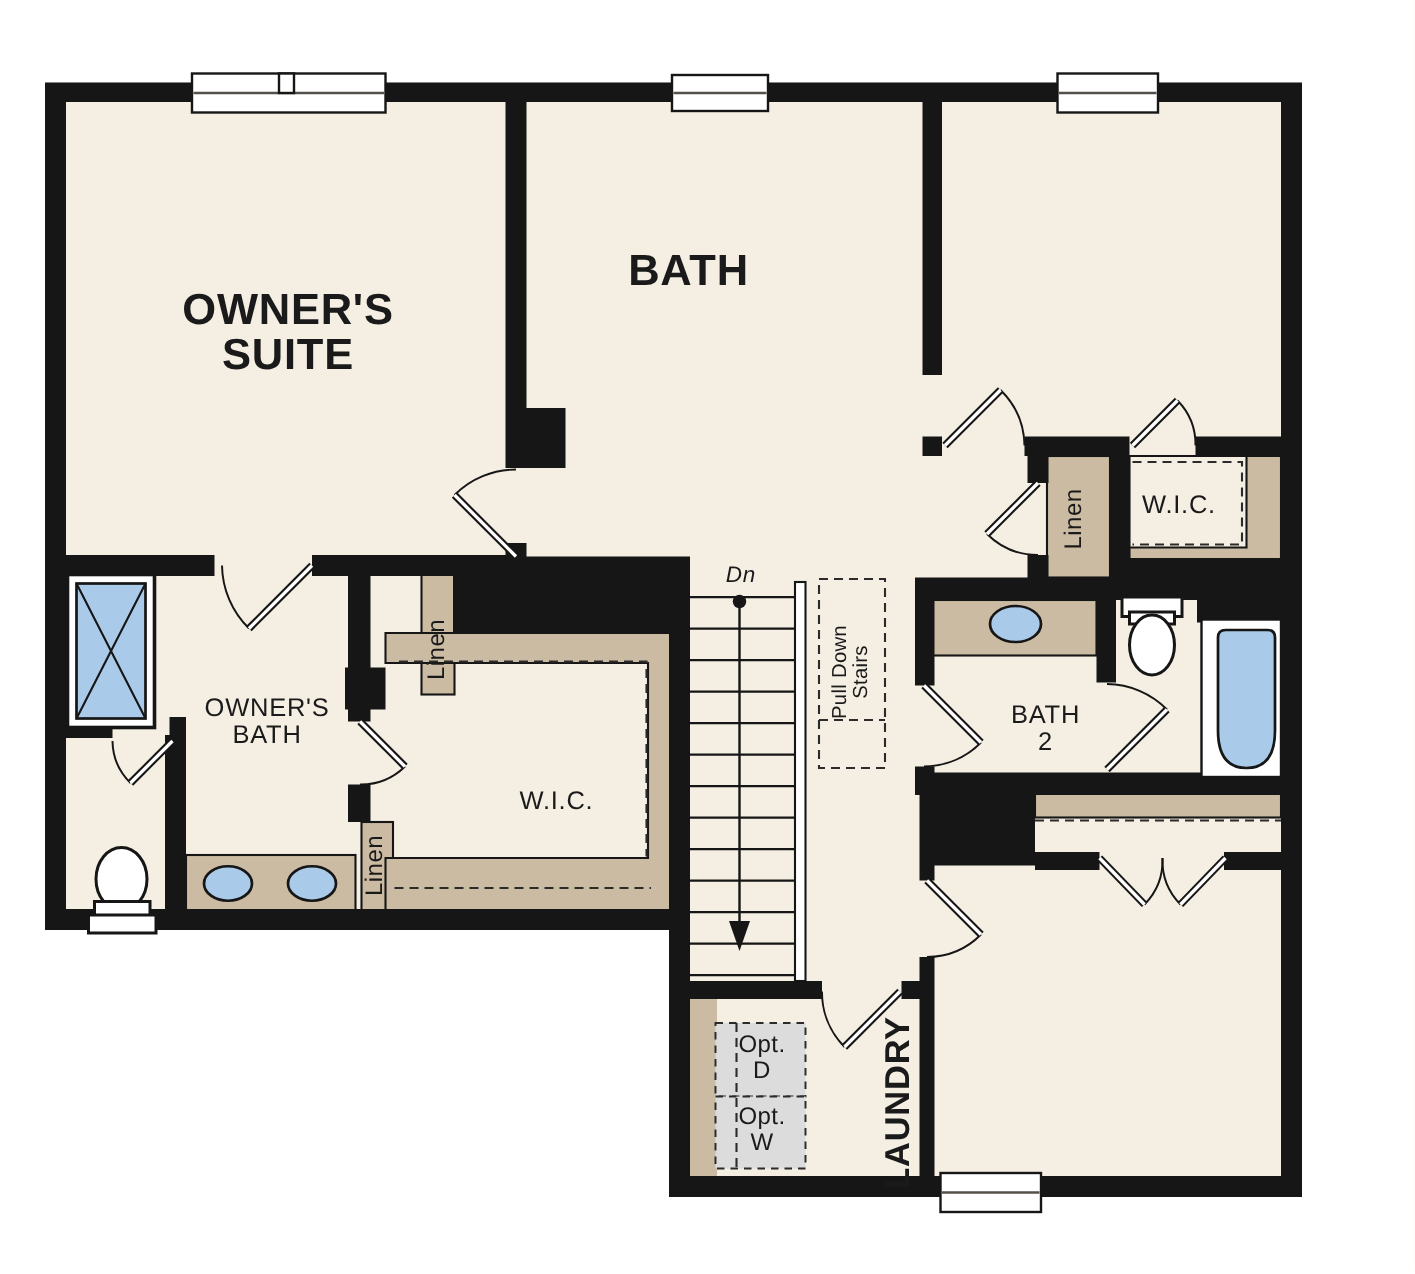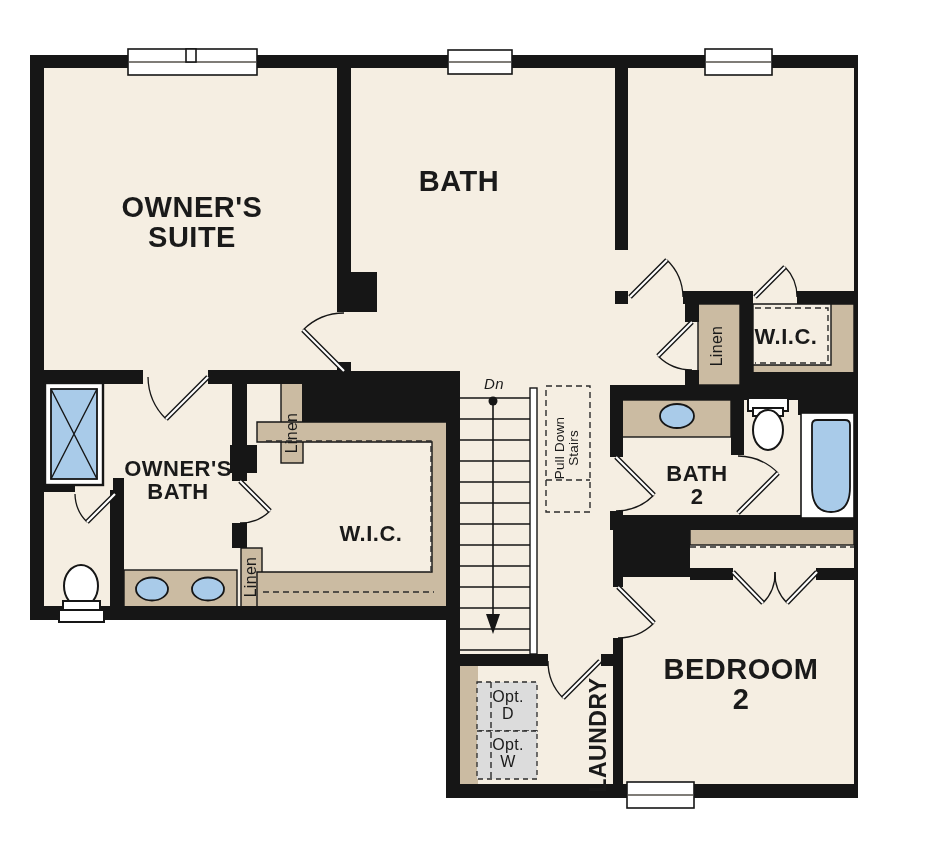--- a/index.html
+++ b/index.html
@@ -1,22 +1,21 @@
 <!DOCTYPE html>
 <html style="--background: #ffffff; --floor: #f5eee2; --cabinet-tan: #cbbba2; --wall: #161616; --fixture-blue: #a9cbe9; --optional-gray: #dcdcdc;"><head>
 <meta charset="utf-8">
 <style>
   html,body{margin:0;padding:0;background:#ffffff;}
   #plan-canvas{
     position:relative;
-    width:840px;height:849px;
+    width:943px;height:849px;
     background:var(--background,#fff);
     font-family:"Liberation Sans", sans-serif;
     overflow:hidden;
-    padding-left:18px;
   }
   #plan-svg{position:absolute;left:0;top:0;}
   .floor{fill:var(--floor,#f5eee2);}
   .wall{fill:var(--wall,#161616);}
   .tan{fill:var(--cabinet-tan,#cbbba2);stroke:#161616;stroke-width:1.4;}
   .tan-noline{fill:var(--cabinet-tan,#cbbba2);stroke:none;}
   .white-fix{fill:#ffffff;stroke:#161616;stroke-width:2;}
   .blue-fix{fill:var(--fixture-blue,#a9cbe9);stroke:#161616;stroke-width:1.8;}
   .win{fill:#ffffff;stroke:#161616;stroke-width:1.6;}
   .winline{stroke:#54504a;stroke-width:1.6;}
@@ -31,21 +30,21 @@
     position:absolute;
     transform:translate(-50%,-50%);
     color:#1a1a1a;
     white-space:pre-line;
     text-align:center;
     line-height:1.04;
     letter-spacing:.5px;
   }
   .lbl.rot{transform:translate(-50%,-50%) rotate(-90deg);}
   .big{font-size:29px;font-weight:bold;}
-  .med{font-size:22px;font-weight:bold;}
+  .med{font-size:17px;font-weight:normal;}
   .small{font-size:16px;font-weight:normal;letter-spacing:.3px;}
   .tiny{font-size:13.5px;font-weight:normal;letter-spacing:.2px;}
   .laundry-t{font-size:23px;font-weight:bold;}
   .dn-t{font-size:15px;font-weight:normal;}
 </style>
 </head>
 <body>
 
 <div id="plan-canvas">
 
@@ -219,21 +218,20 @@
 
 <div class="lbl big" style="left:192px;top:222px;">OWNER'S
 SUITE</div>
 <div class="lbl big" style="left:459px;top:181px;">BATH</div>
 <div class="lbl med" style="left:786px;top:337px;">W.I.C.</div>
 <div class="lbl med" style="left:178px;top:481px;">OWNER'S
 BATH</div>
 <div class="lbl med" style="left:371px;top:534px;">W.I.C.</div>
 <div class="lbl med" style="left:697px;top:486px;">BATH
 2</div>
-<div class="lbl big" style="left:741px;top:684px;">BEDROOM 2</div>
 <div class="lbl rot laundry-t" style="left:599px;top:735px;">LAUNDRY</div>
 <div class="lbl rot small" style="left:292px;top:433px;">Linen</div>
 <div class="lbl rot small" style="left:251px;top:577px;">Linen</div>
 <div class="lbl rot small" style="left:717px;top:346px;">Linen</div>
 <div class="lbl dn-t" style="left:494px;top:384px;font-style:italic;">Dn</div>
 <div class="lbl rot tiny" style="left:567px;top:448px;">Pull Down
 Stairs</div>
 <div class="lbl small" style="left:508px;top:706px;font-size:16px;">Opt.
 D</div>
 <div class="lbl small" style="left:508px;top:754px;font-size:16px;">Opt.

